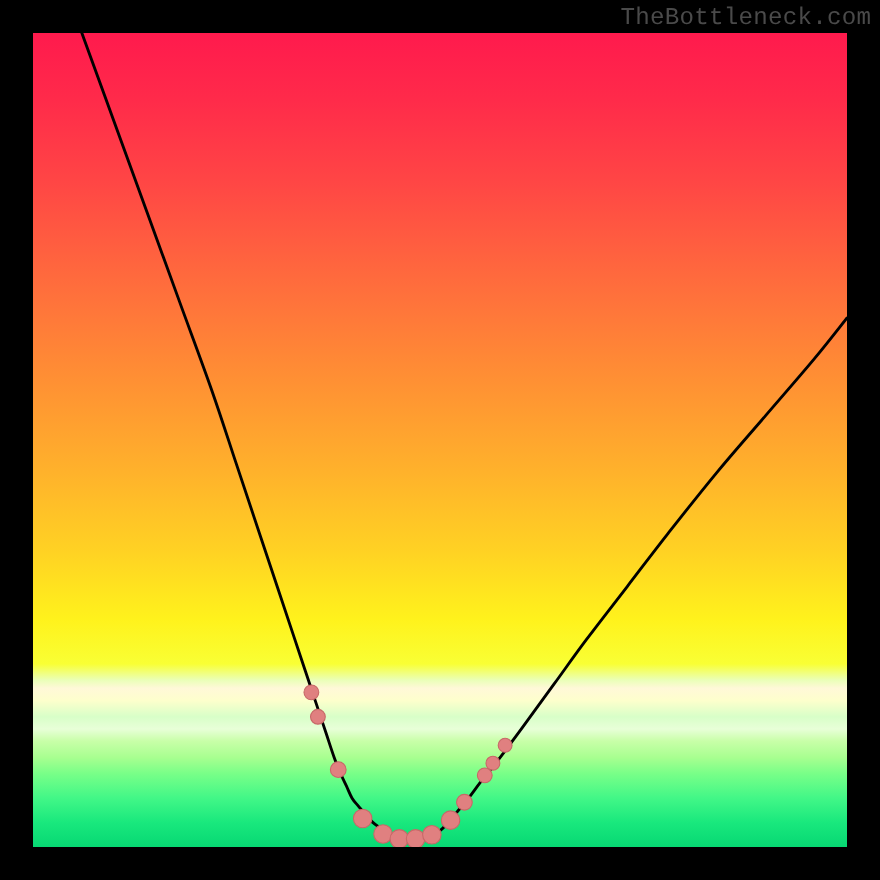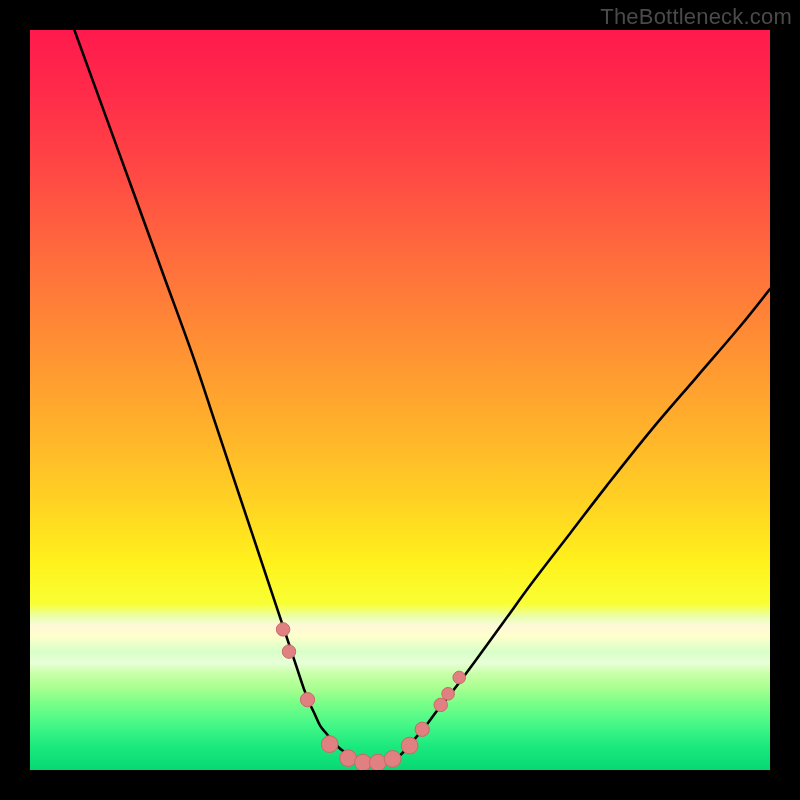--- a/index.html
+++ b/index.html
@@ -11,20 +11,21 @@
     background: #000;
     font-family: Arial, Helvetica, sans-serif;
   }
   .frame {
     position: absolute;
     left: 0;
     top: 0;
     width: 800px;
     height: 800px;
     background: #000;
+    font-family: Liberation Mono, monospace;
   }
   .plot {
     position: absolute;
     left: 30px;
     top: 30px;
     width: 740px;
     height: 740px;
     background: linear-gradient(
       to bottom,
       #ff1a4d 0%,

